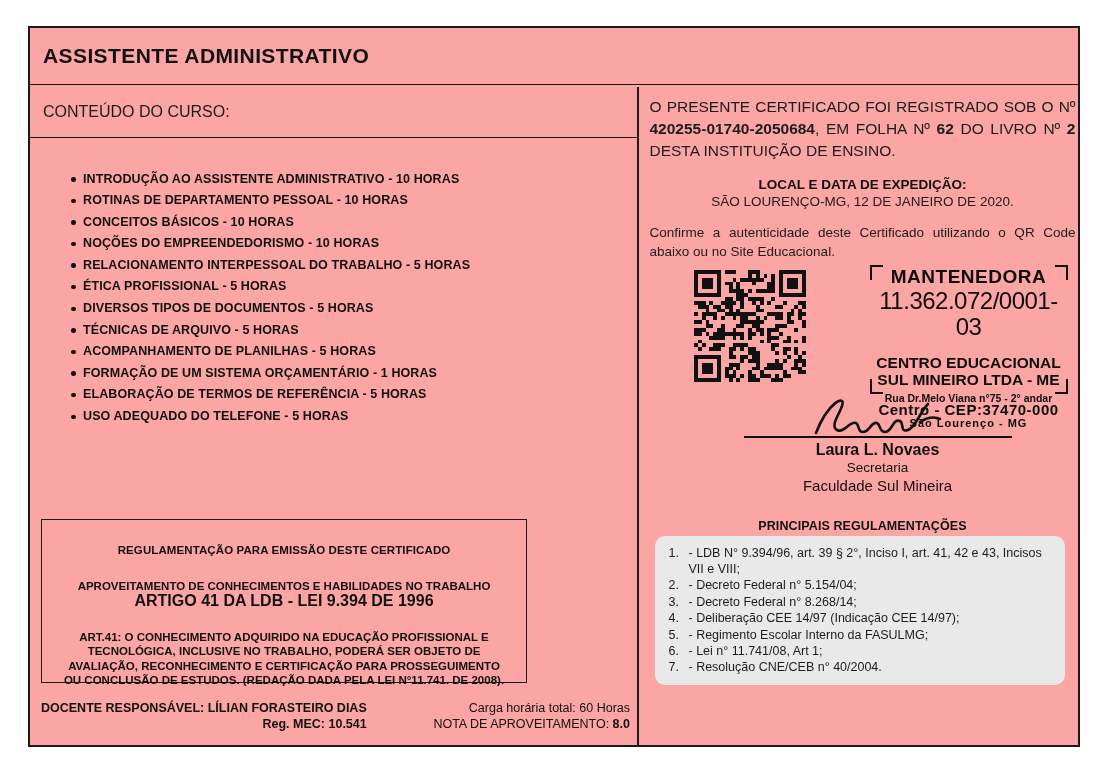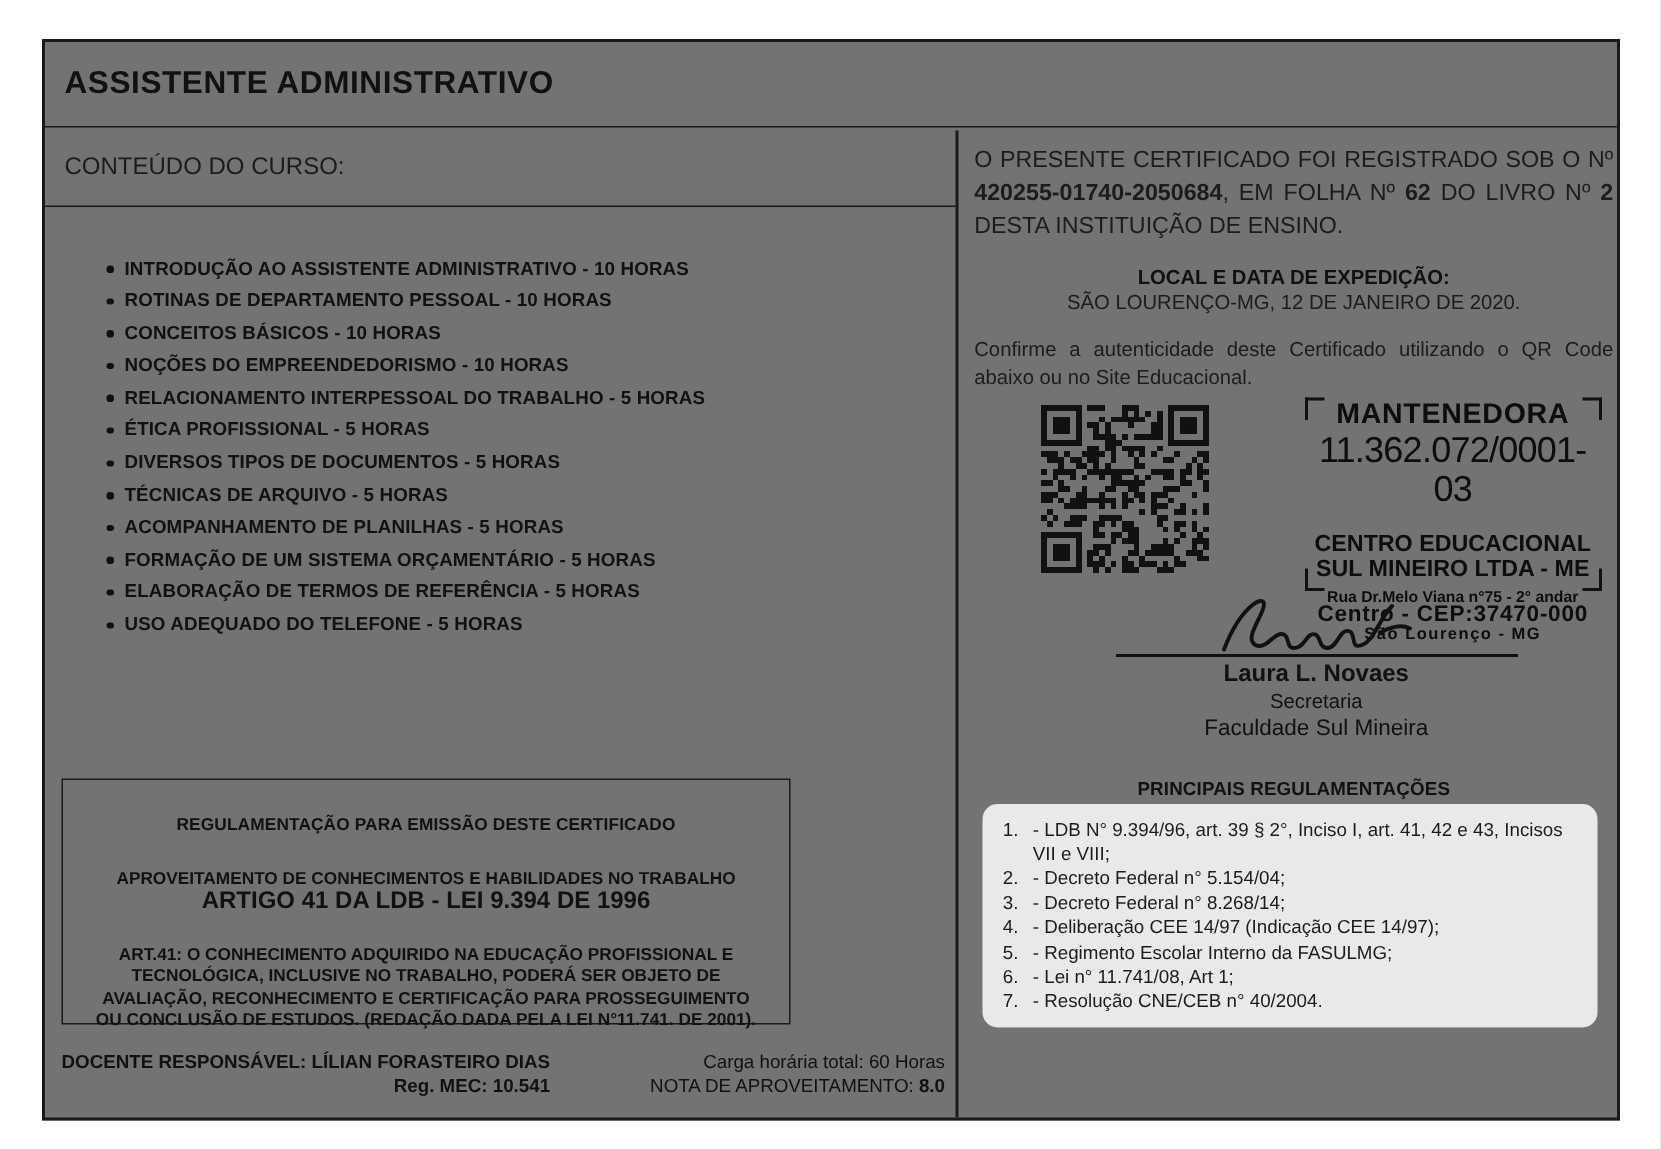--- a/index.html
+++ b/index.html
@@ -1,21 +1,21 @@
 <!DOCTYPE html>
 <html><head>
 <meta charset="utf-8">
 <style>
   * { margin:0; padding:0; box-sizing:border-box; }
   html,body { background:#ffffff; }
   body { font-family:"Liberation Sans","DejaVu Sans",sans-serif; color:#111; }
   .page { position:relative; width:1107px; height:766px; background:#fff; overflow:hidden; }
 
   .cert { position:absolute; left:28px; top:26px; width:1052px; height:721px;
-          border:2px solid #1a1a1a; background:#737373; }
+          border:2px solid #1a1a1a; background:#fca5a5; }
 
   .title-row { position:absolute; left:0; top:0; width:100%; height:57px;
                border-bottom:1.5px solid #1a1a1a; display:flex; align-items:center;
                padding-left:13px; }
   .title-row h1 { font-size:21px; font-weight:bold; letter-spacing:.4px; color:#111; }
 
   .body { position:absolute; left:0; top:58.5px; width:100%; height:658px; }
 
   .v-divider { position:absolute; left:607px; top:0; width:1.5px; height:100%; background:#1a1a1a; }
 
@@ -114,30 +114,30 @@
         <ul class="course-list">
             <li>INTRODUÇÃO AO ASSISTENTE ADMINISTRATIVO - 10 HORAS</li>
             <li>ROTINAS DE DEPARTAMENTO PESSOAL - 10 HORAS</li>
             <li>CONCEITOS BÁSICOS - 10 HORAS</li>
             <li>NOÇÕES DO EMPREENDEDORISMO - 10 HORAS</li>
             <li>RELACIONAMENTO INTERPESSOAL DO TRABALHO - 5 HORAS</li>
             <li>ÉTICA PROFISSIONAL - 5 HORAS</li>
             <li>DIVERSOS TIPOS DE DOCUMENTOS - 5 HORAS</li>
             <li>TÉCNICAS DE ARQUIVO - 5 HORAS</li>
             <li>ACOMPANHAMENTO DE PLANILHAS - 5 HORAS</li>
-            <li>FORMAÇÃO DE UM SISTEMA ORÇAMENTÁRIO - 5 HORAS</li>
+            <li>FORMAÇÃO DE UM SISTEMA ORÇAMENTÁRIO - 1 HORAS</li>
             <li>ELABORAÇÃO DE TERMOS DE REFERÊNCIA - 5 HORAS</li>
             <li>USO ADEQUADO DO TELEFONE - 5 HORAS</li>
           </ul>
 
         <div class="reg-box">
           <div class="rb-title">REGULAMENTAÇÃO PARA EMISSÃO DESTE CERTIFICADO</div>
           <div class="rb-sub1">APROVEITAMENTO DE CONHECIMENTOS E HABILIDADES NO TRABALHO</div>
           <div class="rb-sub2">ARTIGO 41 DA LDB - LEI 9.394 DE 1996</div>
-          <div class="rb-body">ART.41: O CONHECIMENTO ADQUIRIDO NA EDUCAÇÃO PROFISSIONAL E TECNOLÓGICA, INCLUSIVE NO TRABALHO, PODERÁ SER OBJETO DE AVALIAÇÃO, RECONHECIMENTO E CERTIFICAÇÃO PARA PROSSEGUIMENTO OU CONCLUSÃO DE ESTUDOS. (REDAÇÃO DADA PELA LEI N°11.741. DE 2001).</div>
+          <div class="rb-body">ART.41: O CONHECIMENTO ADQUIRIDO NA EDUCAÇÃO PROFISSIONAL E TECNOLÓGICA, INCLUSIVE NO TRABALHO, PODERÁ SER OBJETO DE AVALIAÇÃO, RECONHECIMENTO E CERTIFICAÇÃO PARA PROSSEGUIMENTO OU CONCLUSÃO DE ESTUDOS. (REDAÇÃO DADA PELA LEI N°11.741. DE 2008).</div>
         </div>
 
         <div class="docente-row">
           <div class="docente-left">
             <div>DOCENTE RESPONSÁVEL: LÍLIAN FORASTEIRO DIAS</div>
             <div class="reg-mec">Reg. MEC: 10.541</div>
           </div>
           <div class="docente-right">
             <div>Carga horária total: 60 Horas</div>
             <div><span>NOTA DE APROVEITAMENTO: </span><span class="b">8.0</span></div>

